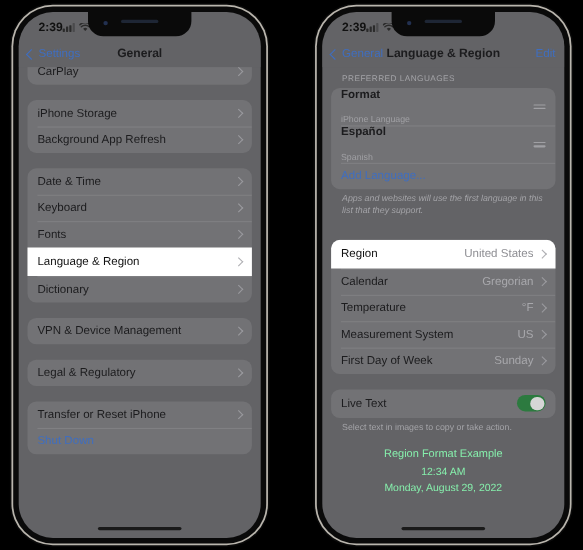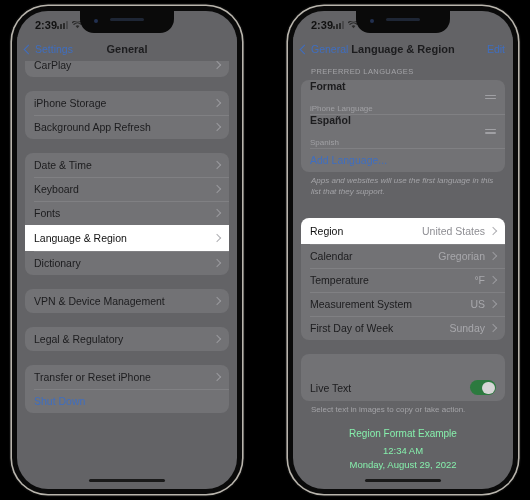--- a/index.html
+++ b/index.html
@@ -488,21 +488,21 @@
             <span class="chev-right"></span>
           </div>
           <div class="row">
             <span class="label">First Day of Week</span>
             <span class="value">Sunday</span>
             <span class="chev-right"></span>
           </div>
         </div>
 
         <div class="group" style="margin-bottom:0;">
-          <div class="row" style="min-height:26px;margin-top:21px;">
+          <div class="row" style="min-height:26px;">
             <span class="label">Live Text</span>
             <span class="toggle">
                 <span class="knob"></span>
               </span>
           </div>
         </div>
 
         <div class="footnote">Select text in images to copy or take action.</div>
 
         <div class="example">

